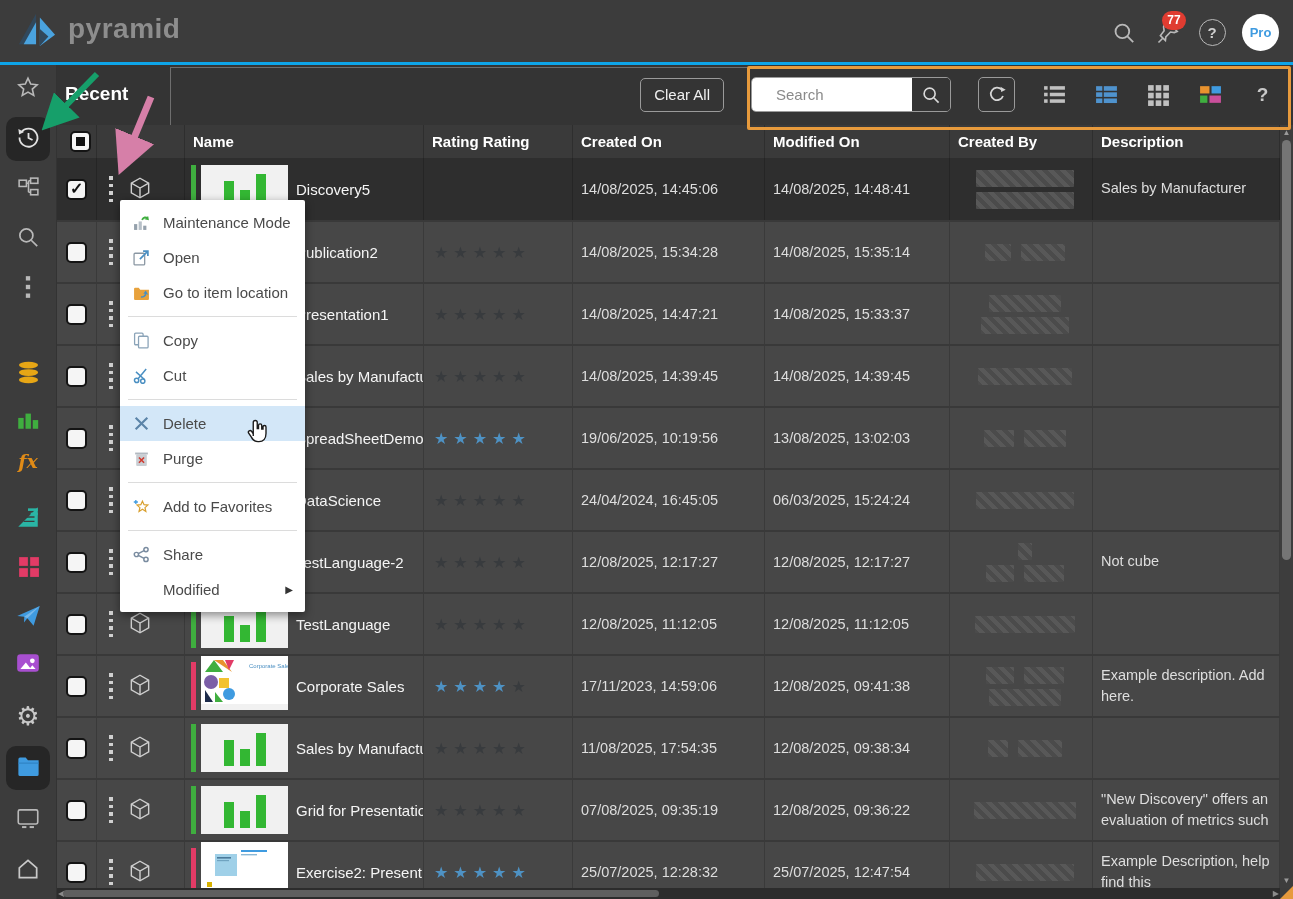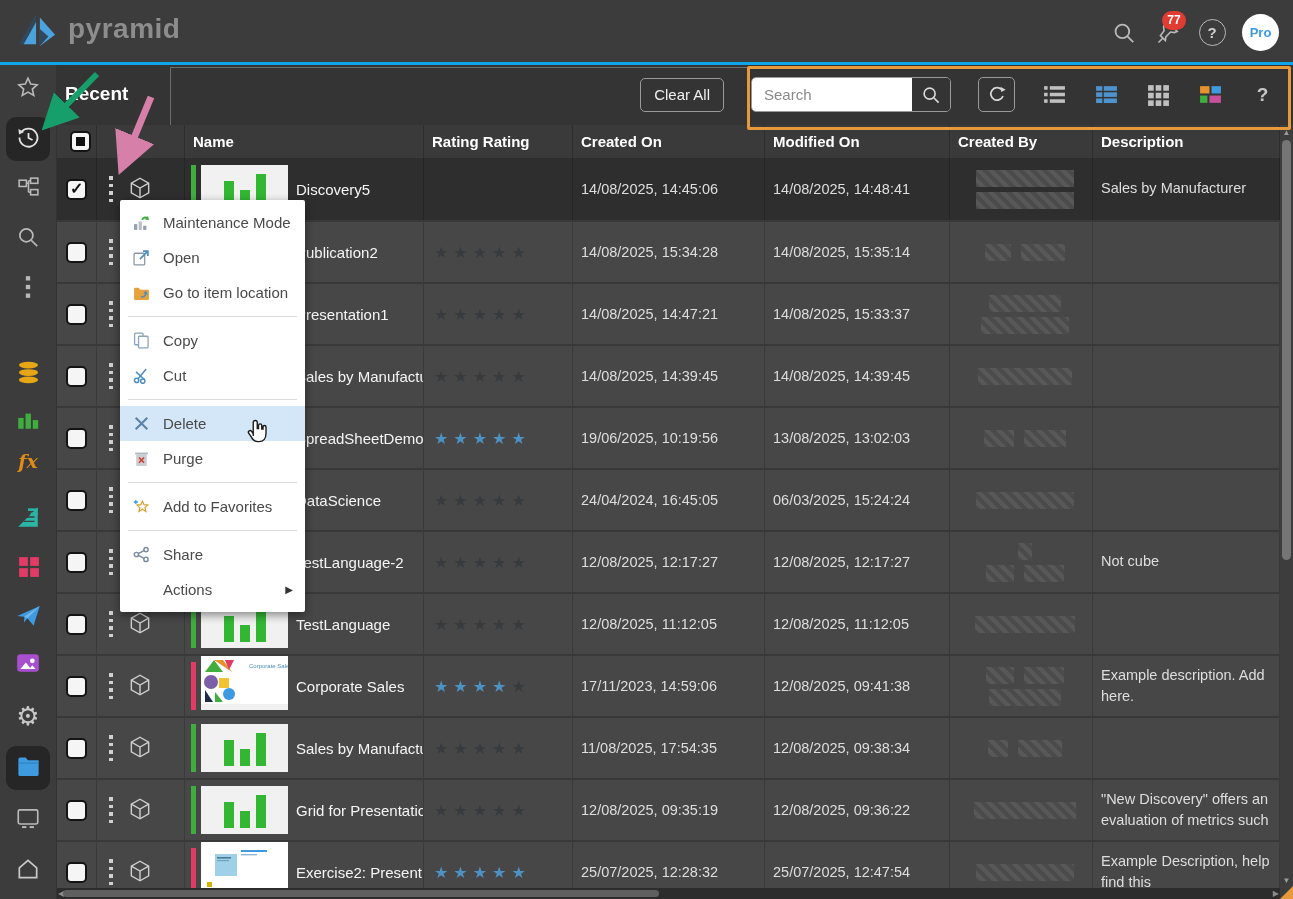--- a/index.html
+++ b/index.html
@@ -31,21 +31,21 @@
 
   
   .content-header { position:absolute; left:57px; top:65px; width:1236px; height:60px; background:#343434; }
   .header-inline { position:absolute; left:113px; top:2px; width:1121px; height:58px;
     border-top:1px solid #6e6e6e; border-left:1px solid #6e6e6e; }
   .page-title { position:absolute; left:8px; top:18px; color:#fff; font-size:19px; font-weight:700; }
   .toolbar { position:absolute; right:18px; top:12px; display:flex; align-items:center; gap:27px; }
   .btn-clear { height:34px; padding:0 13px; border:1px solid #9a9a9a; border-radius:5px; background:transparent;
     color:#f0f0f0; font-size:15px; font-family:inherit; }
   .search-group { display:flex; height:35px; border:1px solid #9a9a9a; border-radius:5px; overflow:hidden; }
-  .search-input { width:160px; height:100%; border:none; outline:none; background:#fff; padding:0 12px;
+  .search-input { width:160px; height:100%; border:none; outline:none; background:#fff; padding:0 24px;
     font-size:15px; color:#333; font-family:inherit; }
   .search-input::placeholder { color:#8a8a8a; }
   .search-btn { width:38px; height:100%; background:#343434; display:flex; align-items:center; justify-content:center; }
   .refresh-btn { width:37px; height:35px; border:1px solid #9a9a9a; border-radius:5px; display:flex;
     align-items:center; justify-content:center; }
   .view-icon { width:25px; height:25px; display:flex; align-items:center; justify-content:center; }
   .help-q { color:#c8c8c8; font-size:19px; font-weight:700; }
 
   
   .grid-row { display:grid; grid-template-columns:40px 88px 239px 149px 192px 185px 143px 187px; }
@@ -764,21 +764,21 @@
           <div class="thumb">
             <div class="bar" style="height: 26px;"></div>
             <div class="bar" style="height: 17px;"></div>
             <div class="bar" style="height: 33px;"></div>
           </div>
           <span class="item-name">Grid for Presentation</span>
         </div>
         <div class="cell">
           <span class="stars"><span style="color: rgb(56, 59, 62);">★</span><span style="color: rgb(56, 59, 62);">★</span><span style="color: rgb(56, 59, 62);">★</span><span style="color: rgb(56, 59, 62);">★</span><span style="color: rgb(56, 59, 62);">★</span></span>
         </div>
-        <div class="cell date-cell">12/08/2025, 09:35:19</div>
+        <div class="cell date-cell">07/08/2025, 09:35:19</div>
         <div class="cell date-cell">12/08/2025, 09:36:22</div>
         <div class="cell cb-cell">
           <div class="redact-line">
             <div class="redact" style="width: 102px;"></div>
           </div>
         </div>
         <div class="cell desc-cell">
           <div>"New Discovery" offers an evaluation of metrics such</div>
         </div>
       </div>
@@ -928,21 +928,21 @@
             <circle cx="3.2" cy="8" r="2"></circle>
             <circle cx="12.2" cy="3.4" r="2"></circle>
             <circle cx="12.2" cy="12.6" r="2"></circle>
             <path d="M5 7.1 L10.4 4.3 M5 8.9 L10.4 11.7"></path>
           </svg>
         </span>
         <span>Share</span>
       </div>
       <div class="ctx-item">
         <span class="ctx-icon"></span>
-        <span>Actions</span>
+        <span>Modified</span>
         <span class="ctx-sub">▶</span>
       </div>
     </div>
 
   <div class="orange-box"></div>
   <div class="corner"></div>
   <svg class="anno-svg">
     <defs>
       <marker id="ah-g" markerWidth="6" markerHeight="6" refX="4" refY="3" orient="auto">
         <polygon points="0,0 6,3 0,6" fill="#169f6a"></polygon>

